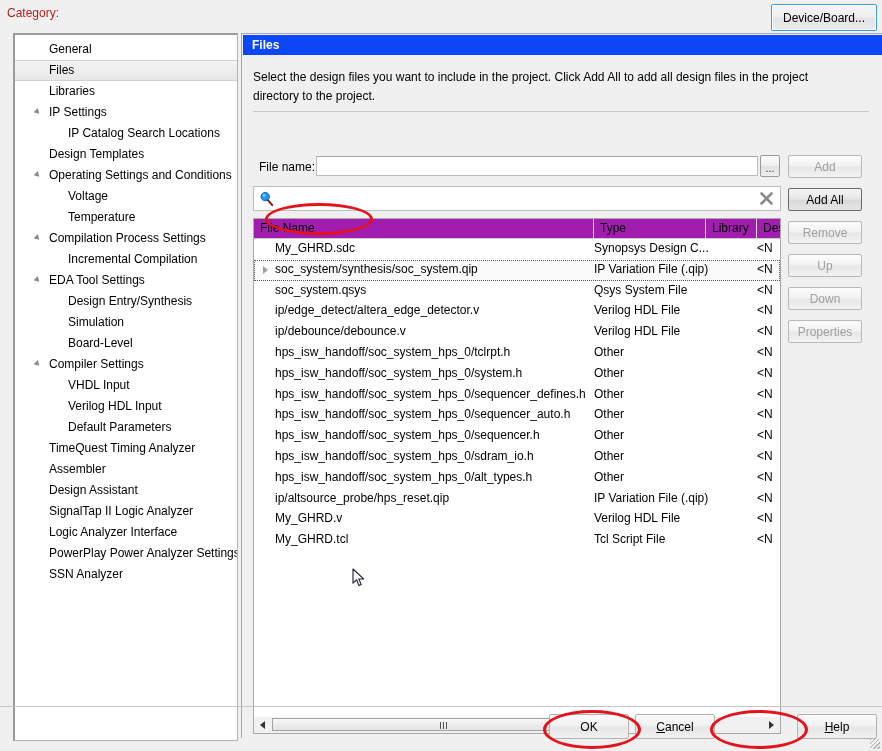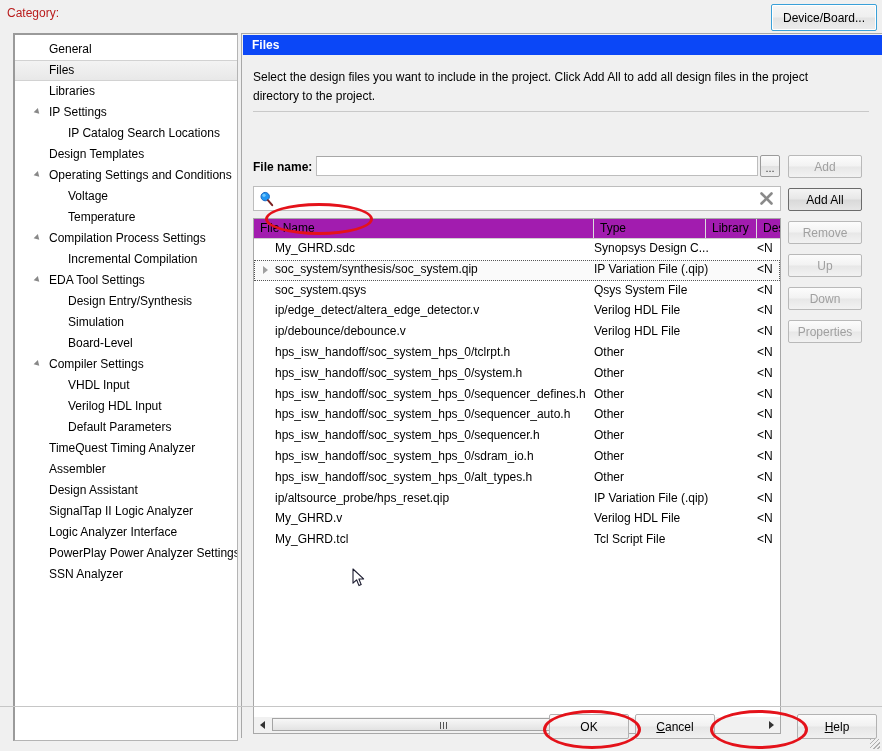--- a/index.html
+++ b/index.html
@@ -100,23 +100,22 @@
     font-size: 12px; line-height: 19px; color: #000;
   }
   .dlg-sep {
     position: absolute; left: 11px; top: 77px;
     width: 616px; height: 1px;
     background: #c9c9c9;
   }
 
   
   .filename-label {
-    position: absolute; left: 11px; top: 126px;
-    font-size: 12px;
-    font-weight: bold;
+    position: absolute; left: 17px; top: 126px;
+    font-size: 12px;
   }
   .filename-input {
     position: absolute; left: 74px; top: 122px;
     width: 442px; height: 20px;
     background: #ffffff;
     border: 1px solid #bdbdbd;
     border-top-color: #a7a7a7;
     box-sizing: border-box;
     font-size: 12px;
     padding: 0 4px;

